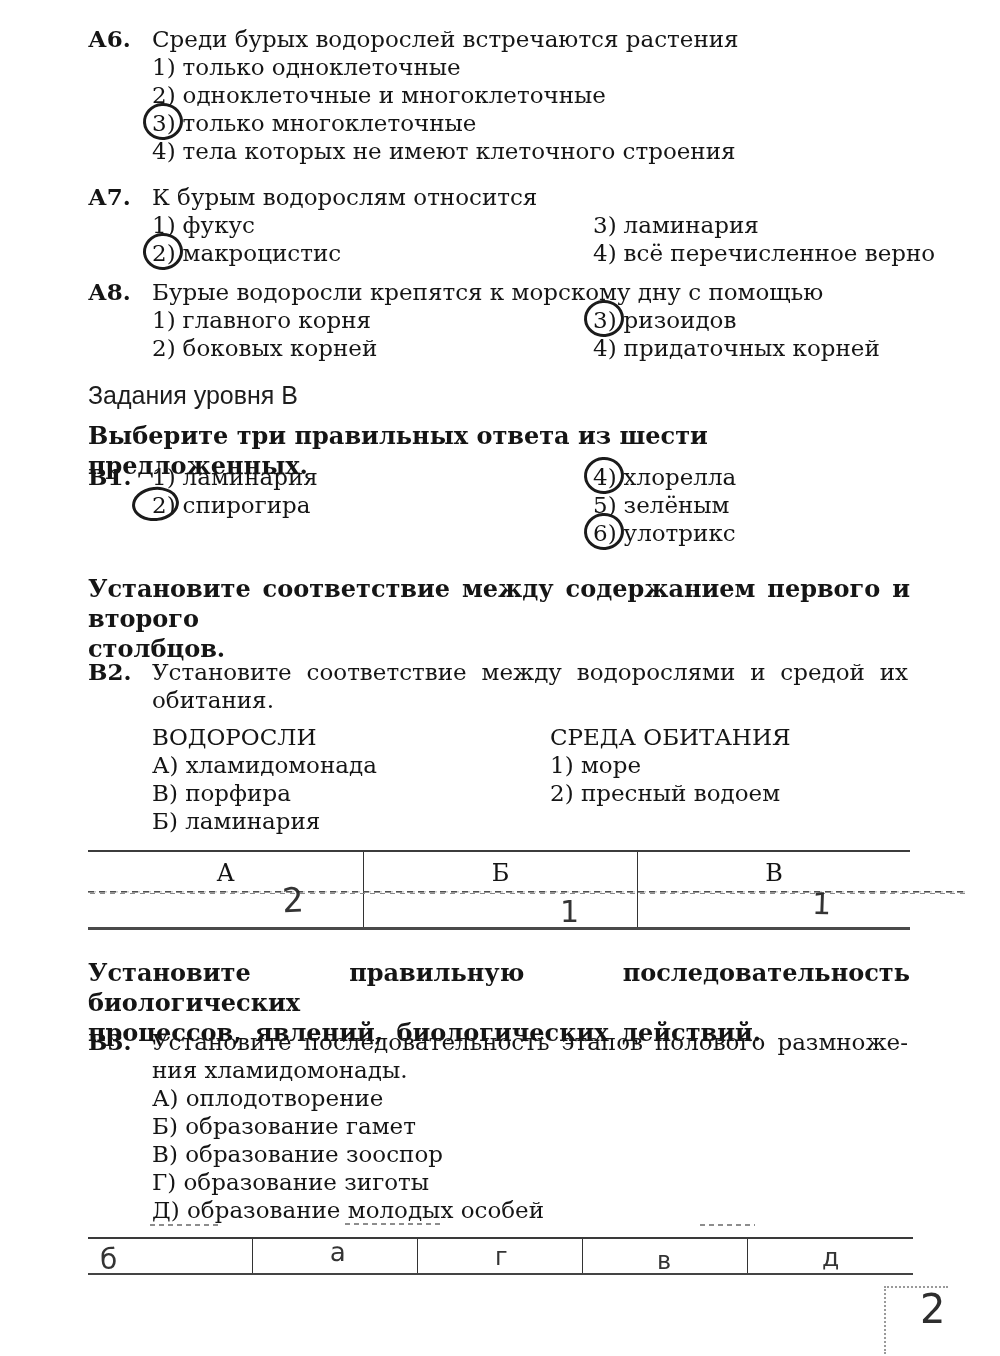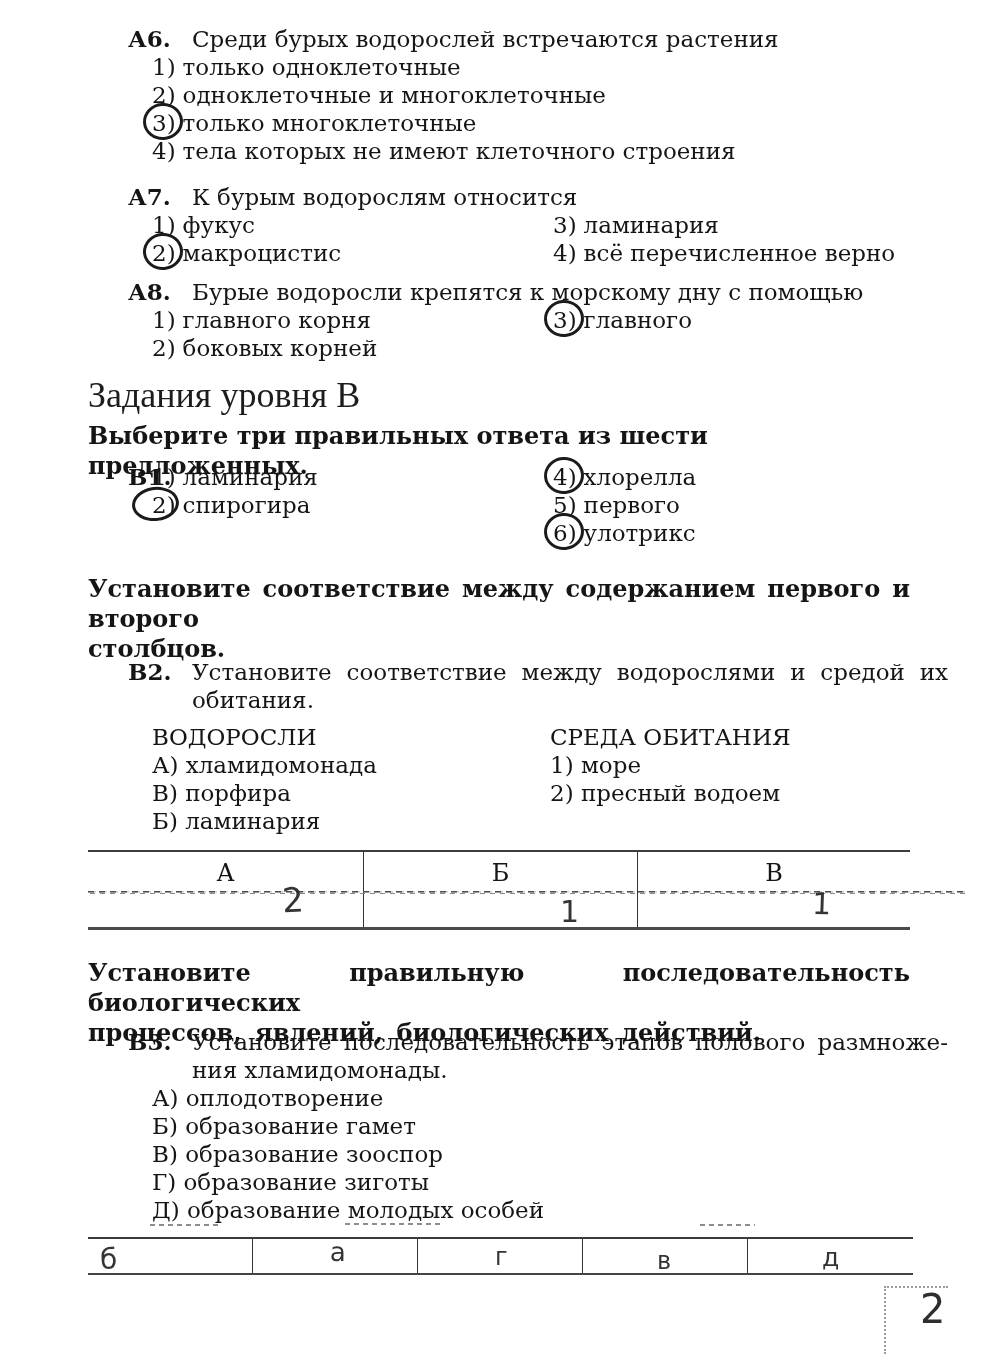--- a/index.html
+++ b/index.html
@@ -6,39 +6,39 @@
   body {
     width:1000px; height:1356px; position:relative;
     background:#ffffff; overflow:hidden;
     font-family:"DejaVu Serif", serif;
     font-size:23px; color:#151515;
   }
   .abs { position:absolute; }
   .sect { position:absolute; left:88px; width:822px; }
 
   
-  .q-head { position:relative; padding-left:64px; line-height:28px;margin-left:40px; }
+  .q-head { position:relative; padding-left:64px; line-height:28px; }
   .q-num  { position:absolute; left:0; top:0; font-weight:bold; }
   .q-options { padding-left:64px; }
   .opt { line-height:28px; white-space:nowrap; }
   .opt2col { display:flex; }
   .colL { width:401px; flex:0 0 401px; }
-  .colR { flex:1; }
+  .colR { flex:1;margin-left:40px; }
 
   .optnum { position:relative; display:inline-block; margin-right:7px; }
   .optnum.circled::after {
     content:""; position:absolute; left:-9px; right:-7px; top:-6px; bottom:-3px;
     border:3px solid #1b1b1b; border-radius:50%; transform:rotate(-4deg);
   }
   
   #qb1 .colL .opt:nth-child(2) .optnum.circled::after {
     left:-20px; right:-3px; top:-4px; bottom:-2px; transform:rotate(-6deg);
   }
 
-  .heading-sans { font-family:Liberation Serif, serif; font-size:36px; color:#1d1d1d; line-height:34px; }
+  .heading-sans { font-family:Liberation Sans, sans-serif; font-size:25px; color:#1d1d1d; line-height:34px; }
   .instr { font-weight:bold; font-size:24px; line-height:30px; }
   .stretch { text-align:justify; text-align-last:justify; }
   .wspace { word-spacing:5px; }
 
   .q-lines { padding-left:64px; width:756px; line-height:28px; }
   .q-lines .ln { display:block; }
 
   
   .match-col { position:absolute; top:0; line-height:28px; }
   .match-item { line-height:28px; white-space:nowrap; }
@@ -118,41 +118,42 @@
   <div class="q-head">
     <span class="q-num">А8.</span>
     <span>Бурые водоросли крепятся к морскому дну с помощью</span>
   </div>
   <div class="q-options opt2col">
     <div class="colL">
       <div class="opt"><span class="optnum">1)</span><span>главного корня</span></div>
       <div class="opt"><span class="optnum">2)</span><span>боковых корней</span></div>
     </div>
     <div class="colR">
-      <div class="opt"><span class="optnum circled">3)</span><span>главного</span></div>
+      <div class="opt"><span class="optnum circled">3)</span><span>ризоидов</span></div>
+      <div class="opt"><span class="optnum">4)</span><span>придаточных корней</span></div>
     </div>
   </div>
 </div>
 
 <div class="sect heading-sans" style="top:378px">Задания уровня В</div>
 
 <div class="sect instr" style="top:421px">Выберите три правильных ответа из шести предложенных.</div>
 
 <div class="sect" id="qb1" style="top:463px">
   <div class="q-head">
     <span class="q-num">В1.</span>
   </div>
   <div class="q-options opt2col">
     <div class="colL">
       <div class="opt"><span class="optnum">1)</span><span>ламинария</span></div>
       <div class="opt"><span class="optnum circled">2)</span><span>спирогира</span></div>
     </div>
     <div class="colR">
       <div class="opt"><span class="optnum circled">4)</span><span>хлорелла</span></div>
-      <div class="opt"><span class="optnum">5)</span><span>первого</span></div>
+      <div class="opt"><span class="optnum">5)</span><span>зелёным</span></div>
       <div class="opt"><span class="optnum circled">6)</span><span>улотрикс</span></div>
     </div>
   </div>
 </div>
 
 <div class="sect instr" style="top:574px">
   <span class="ln stretch" style="display:block">Установите соответствие между содержанием первого и второго</span>
   <span class="ln" style="display:block">столбцов.</span>
 </div>
 

